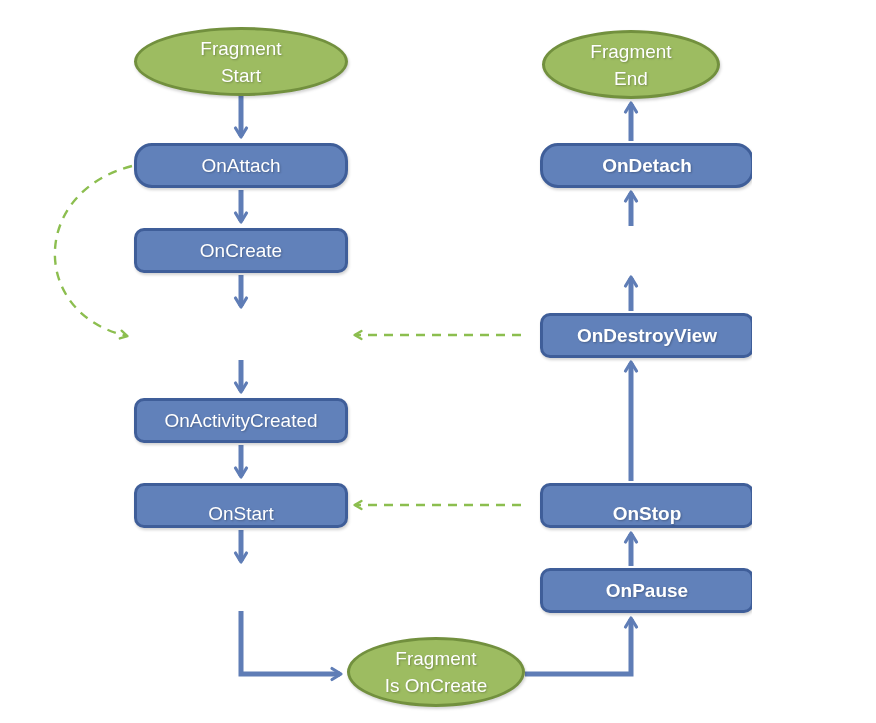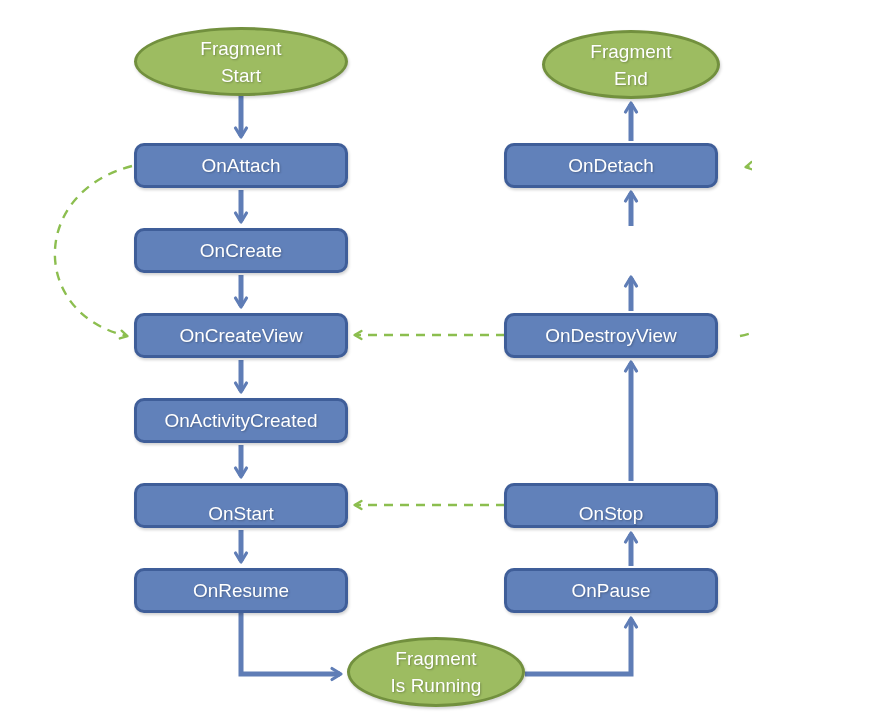--- a/index.html
+++ b/index.html
@@ -71,22 +71,22 @@
     box-shadow: 1px 2px 3px rgba(0,0,0,0.18);
   }
   .terminal {
     background: var(--terminal-fill, #9DBC61);
     border: 3px solid var(--terminal-border, #72903E);
     border-radius: 50%;
     line-height: 27px;
     box-shadow: 1px 2px 3px rgba(0,0,0,0.18);
   }
   .col-left  { left: 134px; }
-  .col-right { left: 504px; }
-  .row-1 { top: 143px; }
+  .col-right { left: 540px; font-weight: bold; }
+  .row-1 { top: 143px; border-radius: 18px; }
   .row-2 { top: 228px; }
   .row-3 { top: 313px; }
   .row-4 { top: 398px; }
   .row-5 { top: 483px; justify-content: flex-end; }
   .row-6 { top: 568px; }
   .ellipse-start   { left: 134px; top: 27px;  width: 214px; height: 69px; }
   .ellipse-end     { left: 542px; top: 30px;  width: 178px; height: 69px; }
   .ellipse-running { left: 347px; top: 637px; width: 178px; height: 70px; }
 </style>
 </head>
@@ -127,40 +127,34 @@
   <div class="node terminal ellipse-start">
     <span>Fragment</span>
     <span>Start</span>
   </div>
   <div class="node terminal ellipse-end">
     <span>Fragment</span>
     <span>End</span>
   </div>
   <div class="node terminal ellipse-running">
     <span>Fragment</span>
-    <span>Is Running</span>
+    <span>Is OnCreate</span>
   </div>
 
   <div class="node state col-left row-1">
     <span>OnAttach</span>
   </div>
   <div class="node state col-left row-2">
     <span>OnCreate</span>
   </div>
-  <div class="node state col-left row-3">
-    <span>OnCreateView</span>
-  </div>
   <div class="node state col-left row-4">
     <span>OnActivityCreated</span>
   </div>
   <div class="node state col-left row-5">
     <span>OnStart</span>
-  </div>
-  <div class="node state col-left row-6">
-    <span>OnResume</span>
   </div>
 
   <div class="node state col-right row-1">
     <span>OnDetach</span>
   </div>
   <div class="node state col-right row-3">
     <span>OnDestroyView</span>
   </div>
   <div class="node state col-right row-5">
     <span>OnStop</span>

